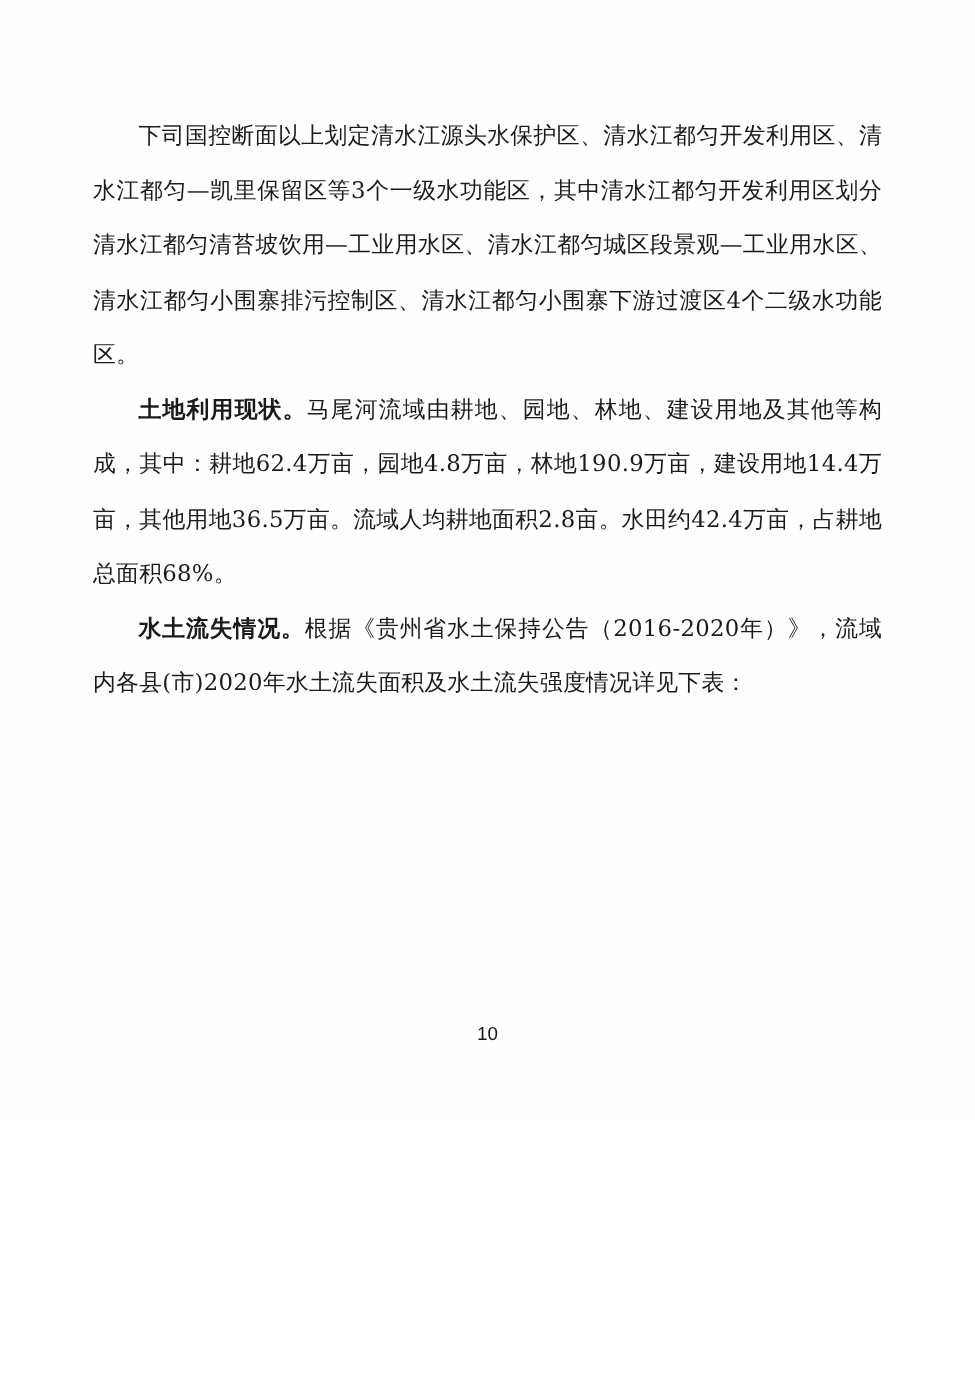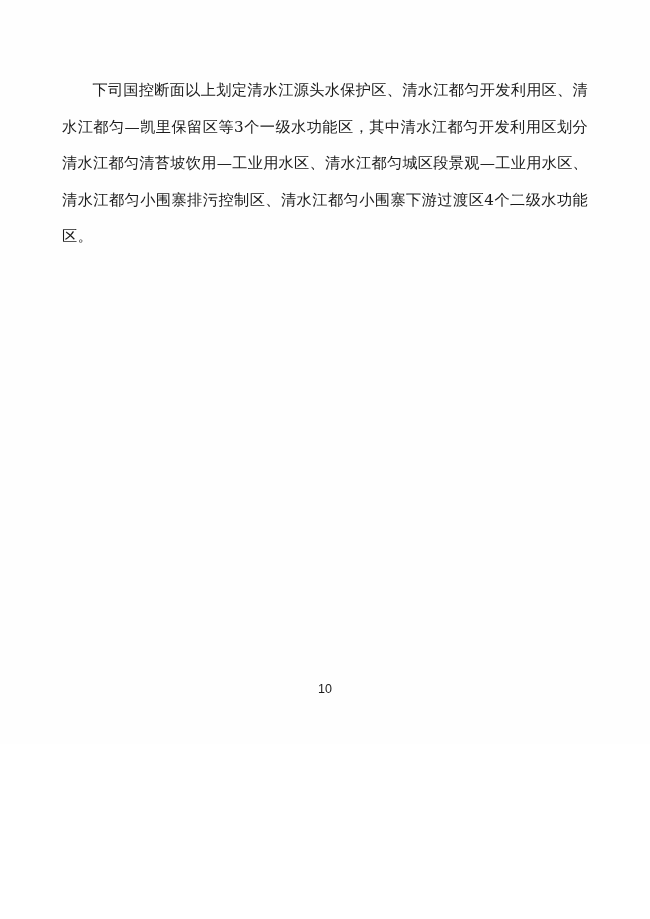--- a/index.html
+++ b/index.html
@@ -52,19 +52,21 @@
   }
 </style>
 </head>
 <body>
 
 <div class="page">
   <div class="body-text">
 
     <p class="para"><span class="lead"></span><span>下司国控断面以上划定清水江源头水保护区、清水江都匀开发利用区、清水江都匀—凯里保留区等3个一级水功能区，其中清水江都匀开发利用区划分清水江都匀清苔坡饮用—工业用水区、清水江都匀城区段景观—工业用水区、清水江都匀小围寨排污控制区、清水江都匀小围寨下游过渡区4个二级水功能区。</span></p>
 
+    <p class="para"><span class="lead">土地利用现状。</span><span>马尾河流域由耕地、园地、林地、建设用地及其他等构成，其中：耕地62.4万亩，园地4.8万亩，林地190.9万亩，建设用地14.4万亩，其他用地36.5万亩。流域人均耕地面积2.8亩。水田约42.4万亩，占耕地总面积68%。</span></p>
 
 
+    <p class="para"><span class="lead">水土流失情况。</span><span>根据《贵州省水土保持公告（2016-2020年）》，流域内各县(市)2020年水土流失面积及水土流失强度情况详见下表：</span></p>
 
   </div>
 
   <div class="page-number">10</div>
 </div>
 
 </body></html>

